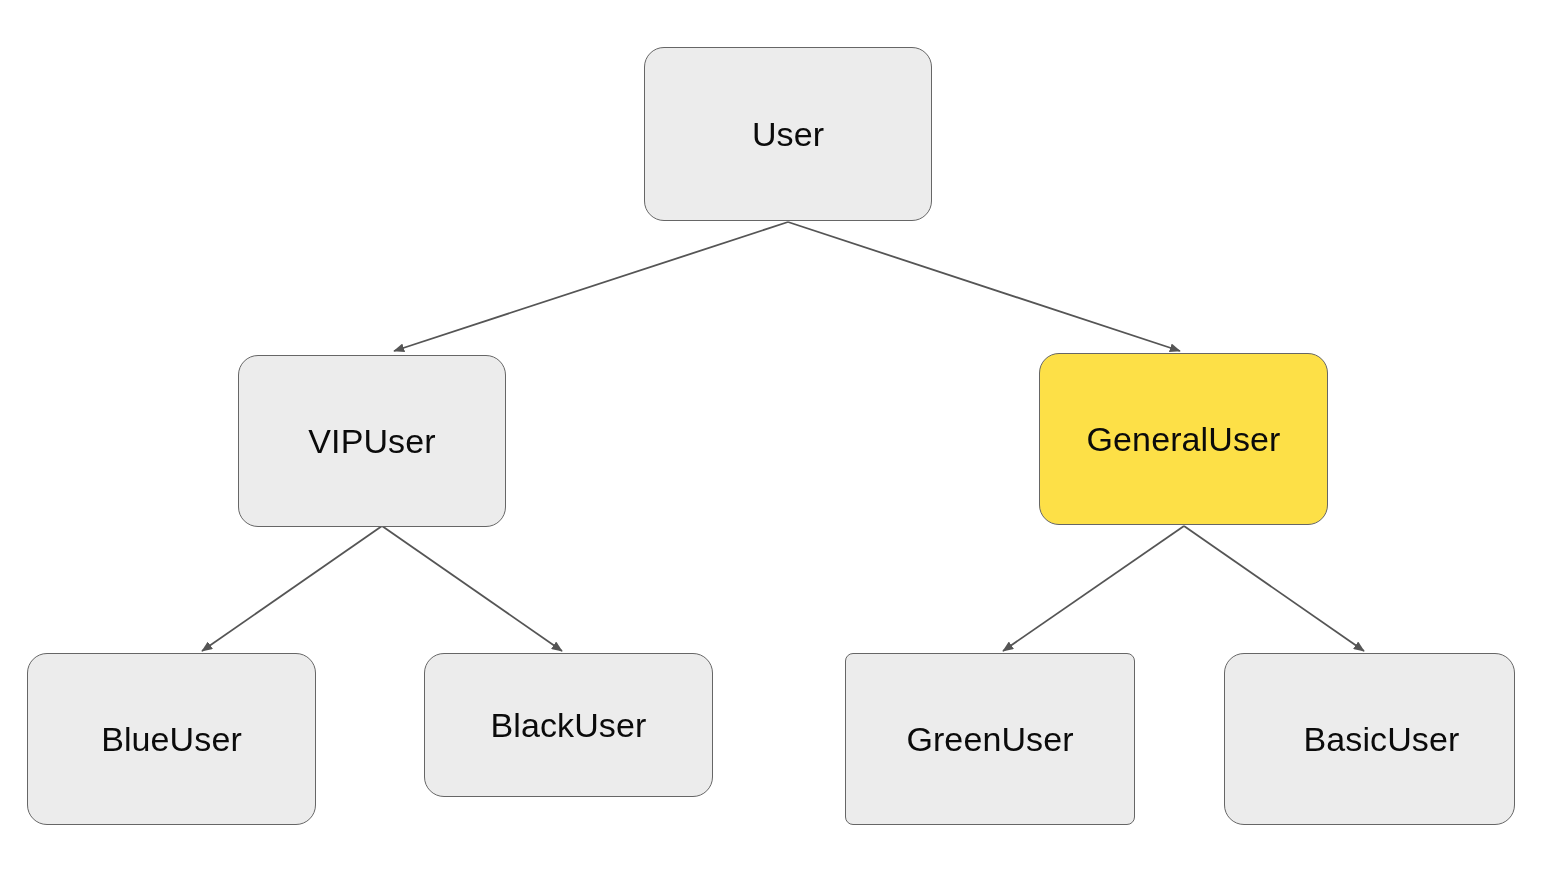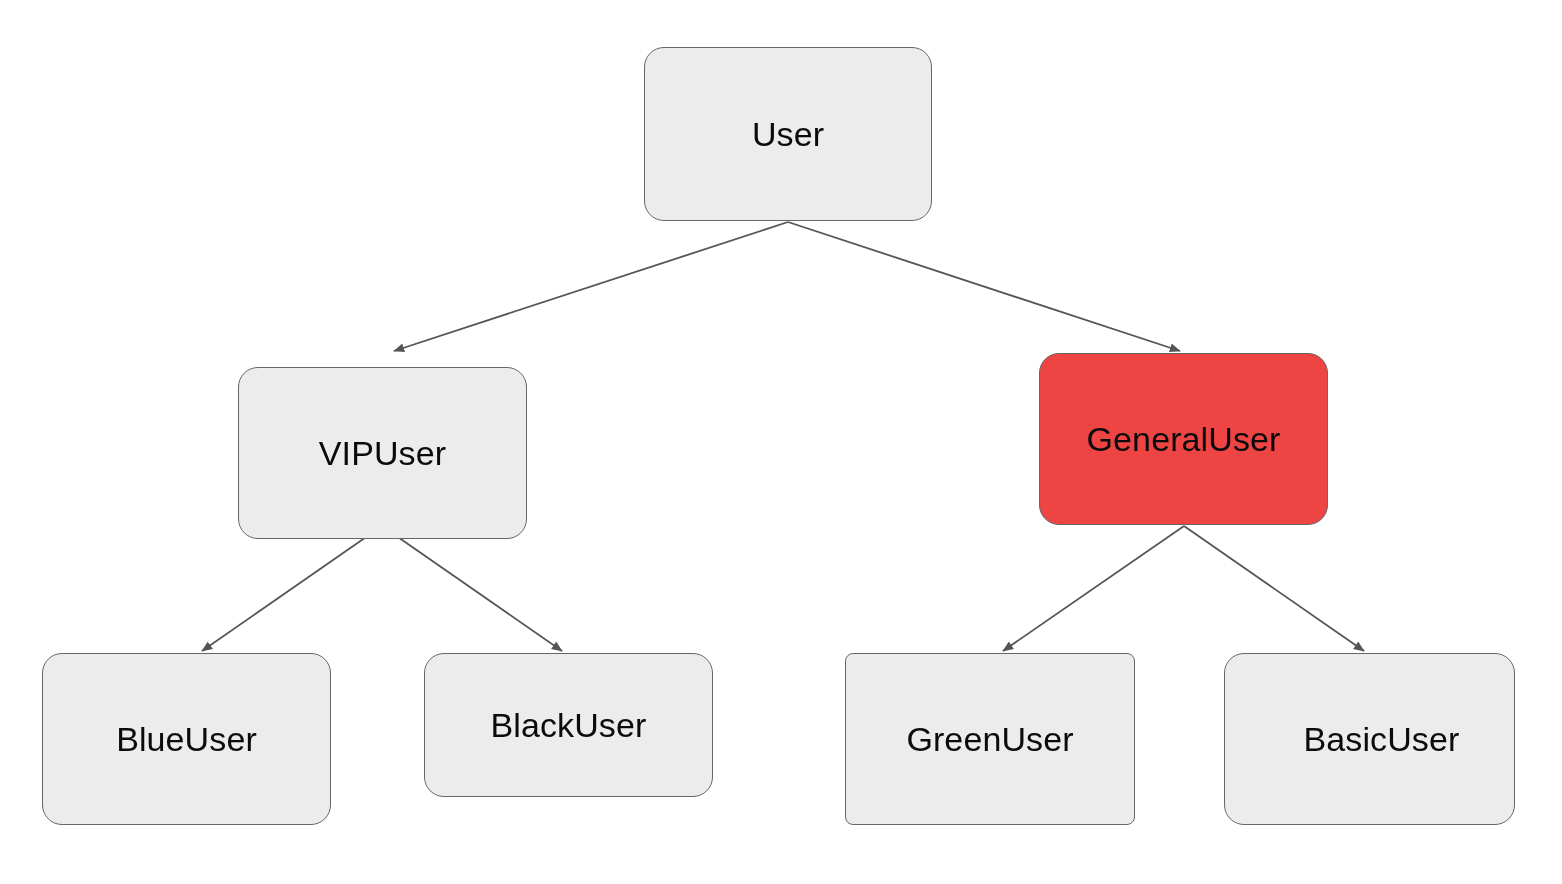--- a/index.html
+++ b/index.html
@@ -64,29 +64,29 @@
         <line x1="382" y1="526" x2="562" y2="651" stroke="#555555" stroke-width="1.8" marker-end="url(#arrowhead)"></line>
         <line x1="1184" y1="526" x2="1003" y2="651" stroke="#555555" stroke-width="1.8" marker-end="url(#arrowhead)"></line>
         <line x1="1184" y1="526" x2="1364" y2="651" stroke="#555555" stroke-width="1.8" marker-end="url(#arrowhead)"></line>
       </g>
   </svg>
 
   <div class="node" style="left: 644px; top: 47px; width: 288px; height: 174px; background: rgb(236, 236, 236); border-color: rgb(102, 102, 102); border-radius: 20px;">
     <span class="node-label" style="color: rgb(11, 11, 11); font-size: 34px;">User</span>
   </div>
 
-  <div class="node" style="left: 238px; top: 367px; width: 289px; height: 172px; background: rgb(236, 236, 236); border-color: rgb(102, 102, 102); border-radius: 20px;">
+  <div class="node" style="left: 238px; top: 355px; width: 268px; height: 172px; background: rgb(236, 236, 236); border-color: rgb(102, 102, 102); border-radius: 20px;">
     <span class="node-label" style="color: rgb(11, 11, 11); font-size: 34px;">VIPUser</span>
   </div>
 
-  <div class="node" style="left: 1039px; top: 353px; width: 289px; height: 172px; background: #ef4444; border-color: rgb(102, 102, 102); border-radius: 20px;">
+  <div class="node" style="left: 1039px; top: 353px; width: 289px; height: 172px; background: #fde047; border-color: rgb(102, 102, 102); border-radius: 20px;">
     <span class="node-label" style="color: rgb(11, 11, 11); font-size: 34px;">GeneralUser</span>
   </div>
 
-  <div class="node" style="left: 42px; top: 653px; width: 289px; height: 172px; background: rgb(236, 236, 236); border-color: rgb(102, 102, 102); border-radius: 20px;">
+  <div class="node" style="left: 27px; top: 653px; width: 289px; height: 172px; background: rgb(236, 236, 236); border-color: rgb(102, 102, 102); border-radius: 20px;">
     <span class="node-label" style="color: rgb(11, 11, 11); font-size: 34px;">BlueUser</span>
   </div>
 
   <div class="node" style="left: 424px; top: 653px; width: 289px; height: 144px; background: rgb(236, 236, 236); border-color: rgb(102, 102, 102); border-radius: 20px;">
     <span class="node-label" style="color: rgb(11, 11, 11); font-size: 34px;">BlackUser</span>
   </div>
 
   <div class="node" style="left: 845px; top: 653px; width: 290px; height: 172px; background: rgb(236, 236, 236); border-color: rgb(102, 102, 102); border-radius: 8px;">
     <span class="node-label" style="color: rgb(11, 11, 11); font-size: 34px;">GreenUser</span>
   </div>

